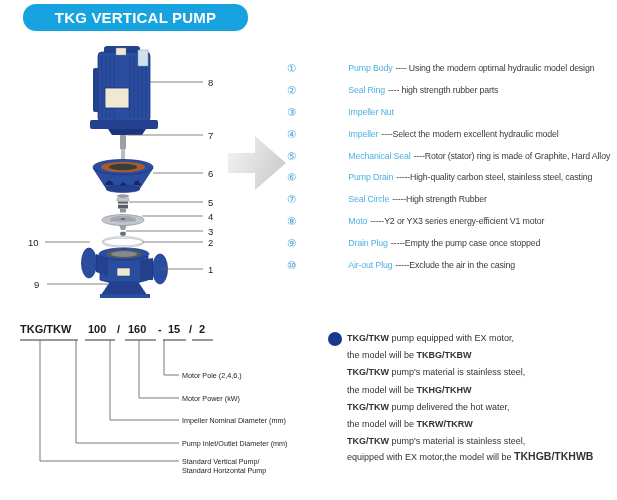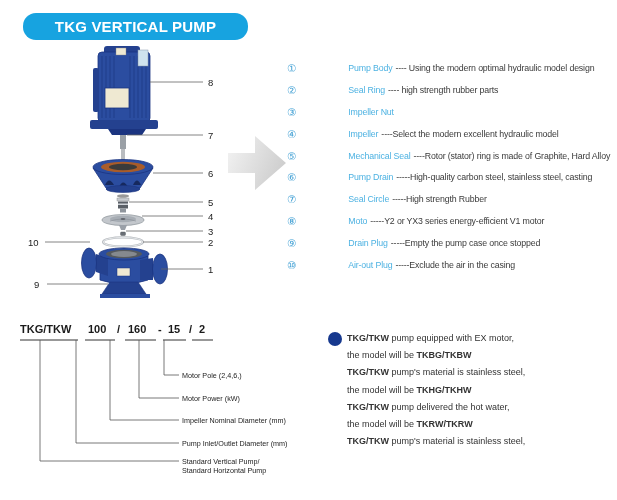--- a/index.html
+++ b/index.html
@@ -4,21 +4,21 @@
 <style>
   * { margin:0; padding:0; box-sizing:border-box; }
   html,body { background:#ffffff; }
   body { font-family:"Liberation Sans", sans-serif; }
   #page {
     position:relative; width:617px; height:500px; background:#ffffff;
     overflow:hidden;
   }
   
   .banner {
-    position:absolute; left:23px; top:13px; width:225px; height:27px;
+    position:absolute; left:23px; top:4px; width:225px; height:27px;
     background:#17a3e0; border-radius:13px;
     display:flex; align-items:center; justify-content:center;
     color:#ffffff; font-weight:bold; font-size:15px; letter-spacing:.2px;
   }
   
   .diagram { position:absolute; left:20px; top:42px; }
   
   .arrow { position:absolute; left:228px; top:127px; }
   
   .parts {
@@ -259,16 +259,17 @@
   <div class="notes">
     <div class="notes-bullet"></div>
     <div class="notes-lines">
       <div class="note-line"><span class="b">TKG/TKW</span><span> pump equipped with EX motor,</span><span class="b"></span></div>
       <div class="note-line"><span class="b"></span><span>the model will be </span><span class="b">TKBG/TKBW</span></div>
       <div class="note-line"><span class="b">TKG/TKW</span><span> pump's material is stainless steel,</span><span class="b"></span></div>
       <div class="note-line"><span class="b"></span><span>the model will be </span><span class="b">TKHG/TKHW</span></div>
       <div class="note-line"><span class="b">TKG/TKW</span><span> pump delivered the hot water,</span><span class="b"></span></div>
       <div class="note-line"><span class="b"></span><span>the model will be </span><span class="b">TKRW/TKRW</span></div>
       <div class="note-line"><span class="b">TKG/TKW</span><span> pump's material is stainless steel,</span><span class="b"></span></div>
+      <div class="note-line last"><span class="b"></span><span>equipped with EX motor,the model will be </span><span class="b">TKHGB/TKHWB</span></div>
     </div>
   </div>
 
 </div>
 
 </body></html>

